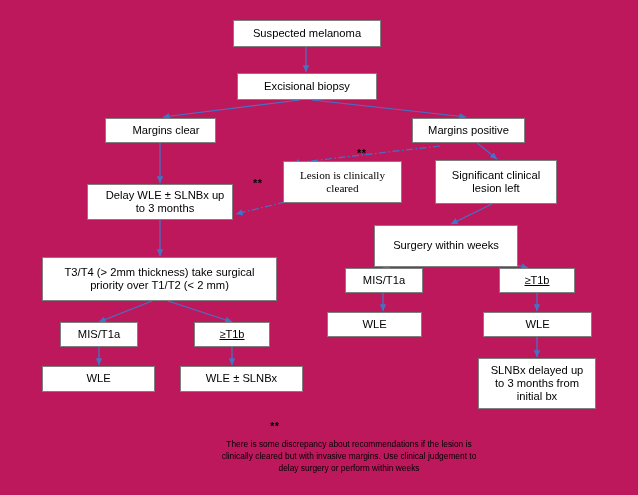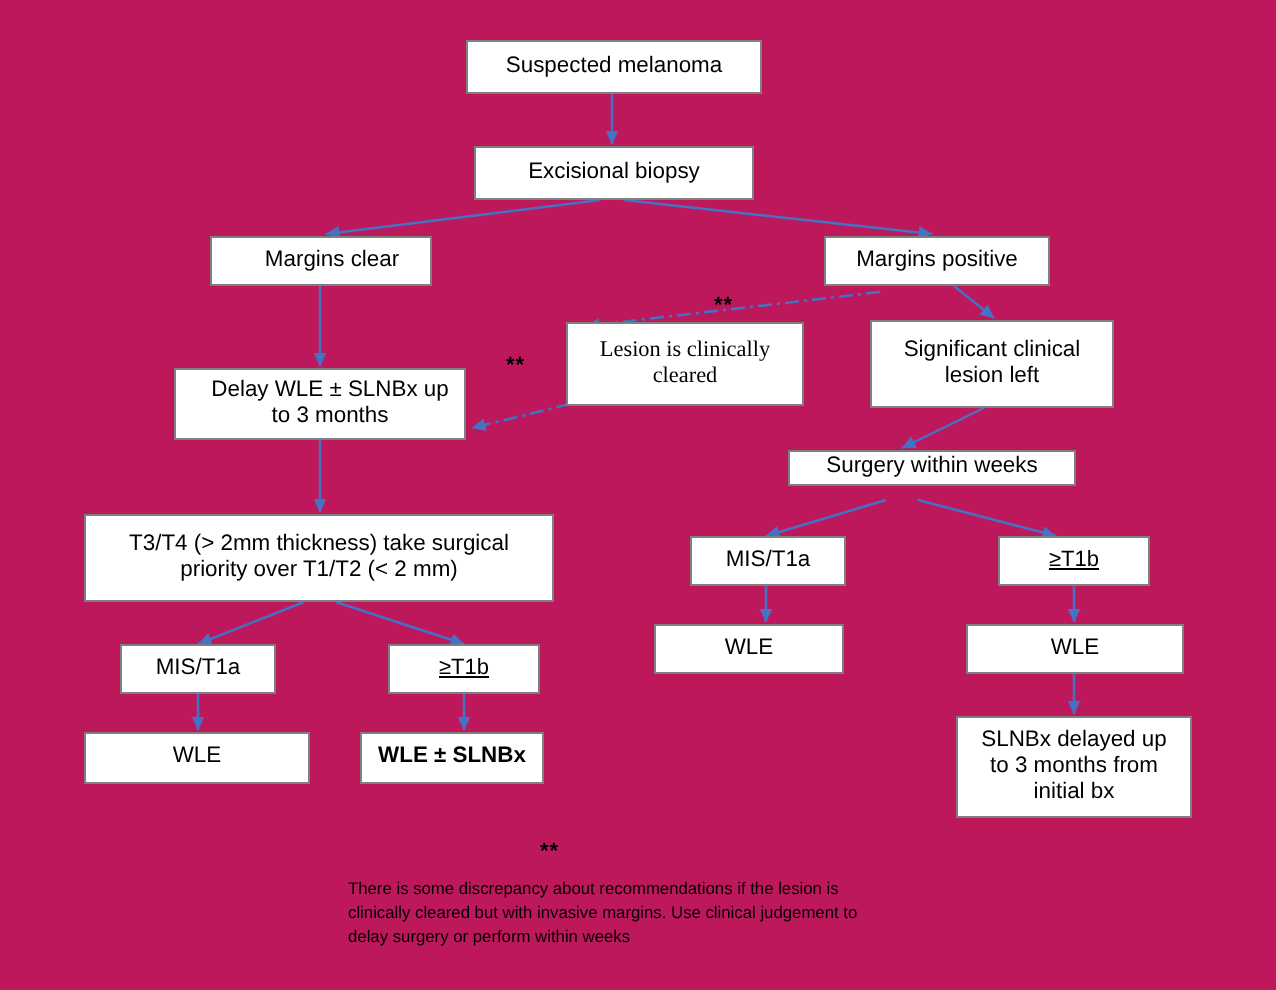--- a/index.html
+++ b/index.html
@@ -112,52 +112,52 @@
 
   <div class="node" style="left:283px; top:161px; width:119px; height:42px;font-family:Liberation Serif, serif;">Lesion is clinically
 cleared</div>
 
   <div class="node" style="left:435px; top:160px; width:122px; height:44px;">Significant clinical
 lesion left</div>
 
   <div class="node" style="left:87px; top:184px; width:146px; height:36px;padding-left:13px;">Delay WLE ± SLNBx up
 to 3 months</div>
 
-  <div class="node" style="left:374px; top:225px; width:144px; height:18px;margin-left:20px;">Surgery within weeks</div>
+  <div class="node" style="left:374px; top:225px; width:144px; height:42px;">Surgery within weeks</div>
 
   <div class="node" style="left:42px; top:257px; width:235px; height:44px;">T3/T4 (&gt; 2mm thickness) take surgical
 priority over T1/T2 (&lt; 2 mm)</div>
 
   <div class="node" style="left:60px; top:322px; width:78px; height:25px;">MIS/T1a</div>
 
   <div class="node small" style="left:194px; top:322px; width:76px; height:25px;">
     <span class="u">≥T1b</span>
   </div>
 
   <div class="node" style="left:345px; top:268px; width:78px; height:25px;">MIS/T1a</div>
 
   <div class="node small" style="left:499px; top:268px; width:76px; height:25px;">
     <span class="u">≥T1b</span>
   </div>
 
   <div class="node" style="left:42px; top:366px; width:113px; height:26px;">WLE</div>
 
-  <div class="node" style="left:180px; top:366px; width:92px; height:26px;font-weight:bold;">WLE ± SLNBx</div>
+  <div class="node" style="left:180px; top:366px; width:123px; height:26px;">WLE ± SLNBx</div>
 
   <div class="node" style="left:327px; top:312px; width:95px; height:25px;">WLE</div>
 
   <div class="node" style="left:483px; top:312px; width:109px; height:25px;">WLE</div>
 
   <div class="node" style="left:478px; top:358px; width:118px; height:51px;">SLNBx delayed up
 to 3 months from
 initial bx</div>
 
   <div class="ast" style="left:253px; top:177px;">**</div>
 
   <div class="ast" style="left:357px; top:147px;">**</div>
 
   <div class="note-ast" style="left:270px; top:420px;">**</div>
 
-  <div class="note" style="left:174px; top:438px; width:410px;">There is some discrepancy about recommendations if the lesion is
+  <div class="note" style="left:144px; top:438px; width:410px;text-align:center;">There is some discrepancy about recommendations if the lesion is
 clinically cleared but with invasive margins. Use clinical judgement to
 delay surgery or perform within weeks</div>
 
 </div>
 
 </body></html>

